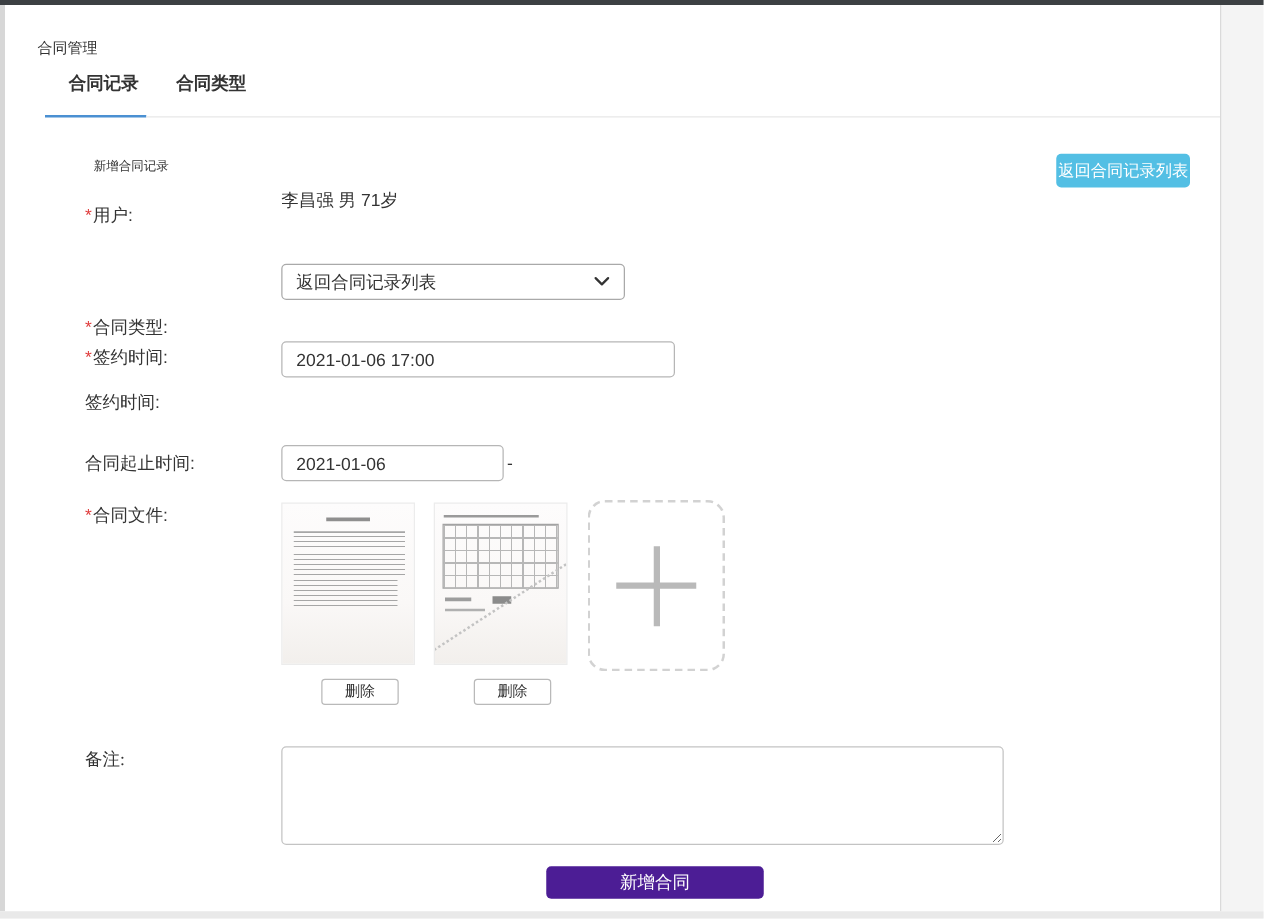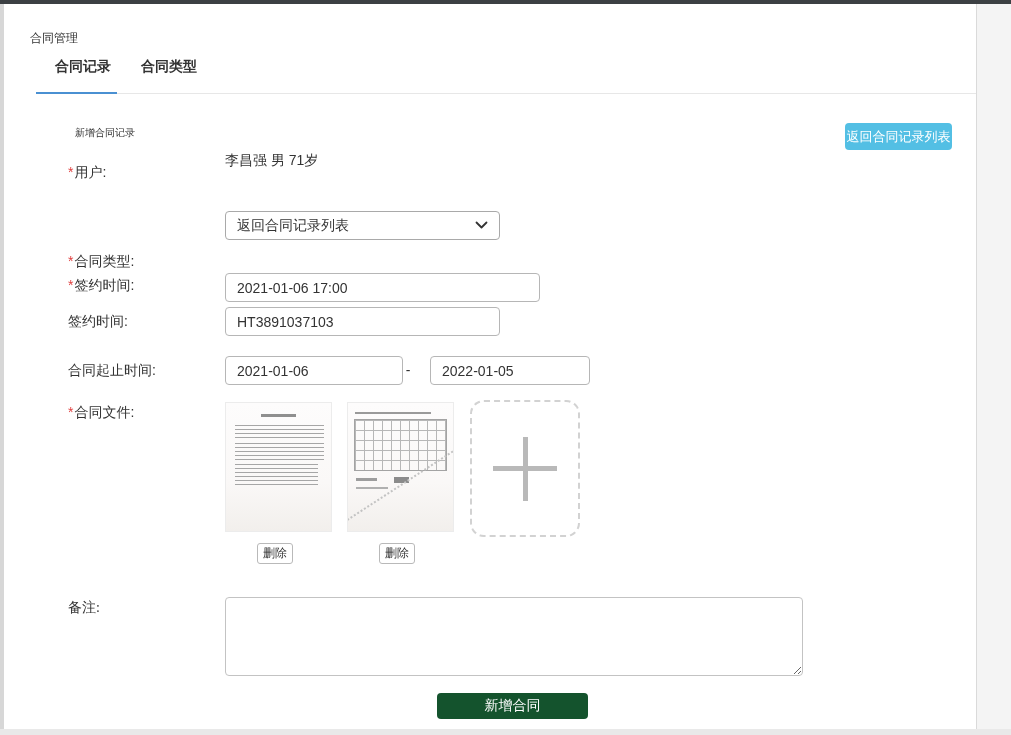--- a/index.html
+++ b/index.html
@@ -81,37 +81,37 @@
                 border-top:2px dotted #c3c3c3; transform:rotate(-33deg); transform-origin:left center; }
 
   .upload-box {
     position:absolute; left:470px; top:400px; width:110px; height:137px;
     border:2px dashed #d2d2d2; border-radius:14px; background:#fff; cursor:pointer;
   }
   .plus-h { position:absolute; left:50%; top:50%; width:64px; height:5px; margin:-2.5px 0 0 -32px; background:#b9b9b9; }
   .plus-v { position:absolute; left:50%; top:50%; width:5px; height:64px; margin:-32px 0 0 -2.5px; background:#b9b9b9; }
 
   .delete-button {
-    position:absolute; top:543px; width:36px; height:21px;
+    position:absolute; top:543px; width:62px; height:21px;
     background:#fff; border:1px solid #b9b9b9; border-radius:3px;
     font-size:12px; color:#333; font-family:inherit; cursor:pointer;
     display:flex; align-items:center; justify-content:center;
   }
   .del-1 { left:257px; }
   .del-2 { left:379px; }
 
   .remark-textarea {
     position:absolute; left:225px; top:597px; width:578px; height:79px;
     border:1px solid #c3c3c3; border-radius:4px; resize:both;
     font-family:inherit; font-size:14px; color:#333; padding:6px 10px;
   }
 
   .submit-button {
-    position:absolute; left:437px; top:693px; width:151px; height:26px;
-    background:#14532d; color:#fff; border:none; border-radius:4px;
+    position:absolute; left:437px; top:693px; width:174px; height:26px;
+    background:#4c1d95; color:#fff; border:none; border-radius:4px;
     font-size:14px; font-family:inherit; cursor:pointer; z-index:1;
     display:flex; align-items:flex-start; justify-content:center; padding-top:4px;
   }
 </style>
 </head>
 <body>
 
 <div class="root">
 
   <div class="page-title">合同管理</div>
@@ -134,26 +134,24 @@
       <svg width="13" height="9" viewBox="0 0 13 9">
           <polyline points="1.5,1.5 6.5,6.5 11.5,1.5" fill="none" stroke="#333" stroke-width="1.8" stroke-linecap="round" stroke-linejoin="round"></polyline>
         </svg>
     </span>
   </div>
 
   <div class="field-label" style="top:265px;margin-top:12px;"><span class="req">*</span><span>签约时间:</span></div>
   <input class="text-input" style="left: 225px; top: 273px; width: 315px;" value="2021-01-06 17:00">
 
   <div class="field-label" style="top:313px;">签约时间:</div>
-  <input class="text-input" style="left: 225px; top: 307px; width: 275px;" value="HT3891037103">
 
   <div class="field-label" style="top:362px;">合同起止时间:</div>
   <input class="text-input" style="left: 225px; top: 356px; width: 178px;" value="2021-01-06">
   <div class="range-dash">-</div>
-  <input class="text-input" style="left: 430px; top: 356px; width: 160px;" value="2022-01-05">
 
   <div class="field-label" style="top:404px;"><span class="req">*</span><span>合同文件:</span></div>
 
   <div class="thumb thumb-1">
     <i class="doc-titlebar"></i>
     <i class="doc-lines dl-a"></i>
     <i class="doc-lines dl-b"></i>
     <i class="doc-lines dl-c"></i>
   </div>
 

